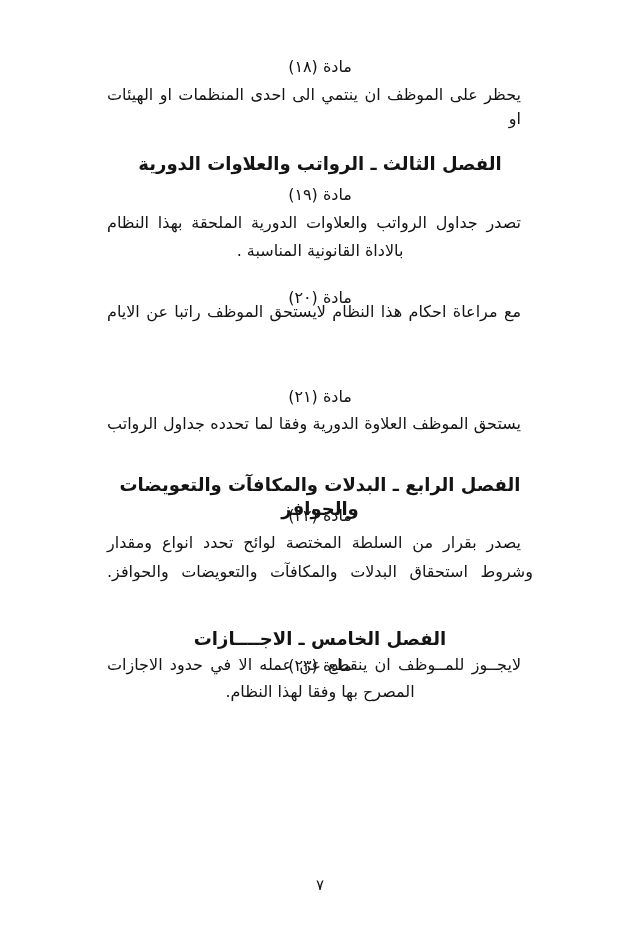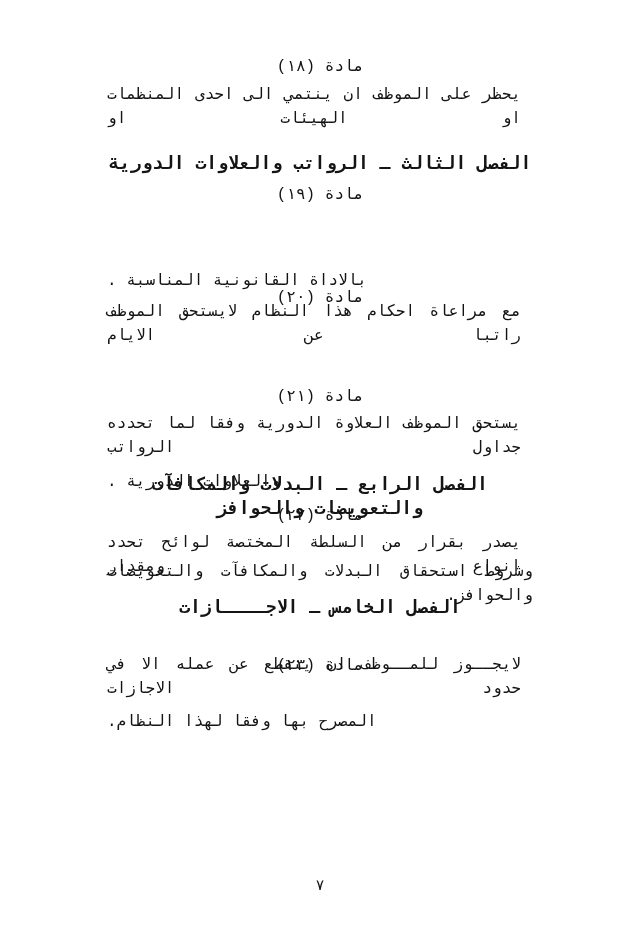--- a/index.html
+++ b/index.html
@@ -17,79 +17,77 @@
     direction: rtl;
     overflow: hidden;
   }
   .tblock {
     position: absolute;
     right: 84px;          
     width: 426px;         
     font-size: 16px;
     line-height: 24px;
     white-space: normal;
-    font-family: Liberation Mono, monospace;
   }
   .article-header {
     text-align: center;
     letter-spacing: 0.5px;
   }
   .chapter-heading {
     text-align: center;
     font-weight: bold;
     font-size: 18px;
   }
   .body-line {
     text-align: justify;
     text-align-last: justify;
     margin-left: 42px;
   }
   .body-line.first {
     padding-right: 12px;
     width: 414px;
   }
   .last-line {
-    text-align: left;
-    margin-top: 30px;
+    text-align: center;
   }
   .page-number {
     position: absolute;
     right: 84px;
     width: 426px;
     text-align: center;
     font-size: 15px;
   }
 </style>
 </head>
 <body>
 
 <div class="page">
 
   <div class="tblock article-header" style="top:55px">مادة (١٨)</div>
   <div class="tblock body-line first" style="top:83px">يحظر على الموظف ان ينتمي الى احدى المنظمات او الهيئات او</div>
 
   <div class="tblock chapter-heading" style="top:152px">الفصل الثالث ـ الرواتب والعلاوات الدورية</div>
 
   <div class="tblock article-header" style="top:183px">مادة (١٩)</div>
+  <div class="tblock body-line first" style="top:211px">تصدر جداول الرواتب والعلاوات الدورية الملحقة بهذا النظام</div>
   <div class="tblock last-line" style="top:239px">بالاداة القانونية المناسبة .</div>
 
   <div class="tblock article-header" style="top:286px">مادة (٢٠)</div>
   <div class="tblock body-line first" style="top:300px">مع مراعاة احكام هذا النظام لايستحق الموظف راتبا عن الايام</div>
 
   <div class="tblock article-header" style="top:385px">مادة (٢١)</div>
   <div class="tblock body-line first" style="top:412px">يستحق الموظف العلاوة الدورية وفقا لما تحدده جداول الرواتب</div>
-  <div class="tblock last-line" style="top:440px">والعلاوات الدورية .</div>
 
   <div class="tblock chapter-heading" style="top:473px">الفصل الرابع ـ البدلات والمكافآت والتعويضات والحوافز</div>
 
   <div class="tblock article-header" style="top:504px">مادة (٢٢)</div>
   <div class="tblock body-line first" style="top:531px">يصدر بقرار من السلطة المختصة لوائح تحدد انواع ومقدار</div>
   <div class="tblock body-line" style="top:560px">وشروط استحقاق البدلات والمكافآت والتعويضات والحوافز.</div>
 
-  <div class="tblock chapter-heading" style="top:596px">الفصل الخامس ـ الاجــــازات</div>
+  <div class="tblock chapter-heading" style="top:627px">الفصل الخامس ـ الاجــــازات</div>
 
   <div class="tblock article-header" style="top:654px">مادة (٢٣)</div>
   <div class="tblock body-line first" style="top:653px">لايجــوز للمــوظف ان ينقطع عن عمله الا في حدود الاجازات</div>
   <div class="tblock last-line" style="top:680px">المصرح بها وفقا لهذا النظام.</div>
 
   <div class="page-number" style="top:876px">٧</div>
 
 </div>
 
 </body></html>

